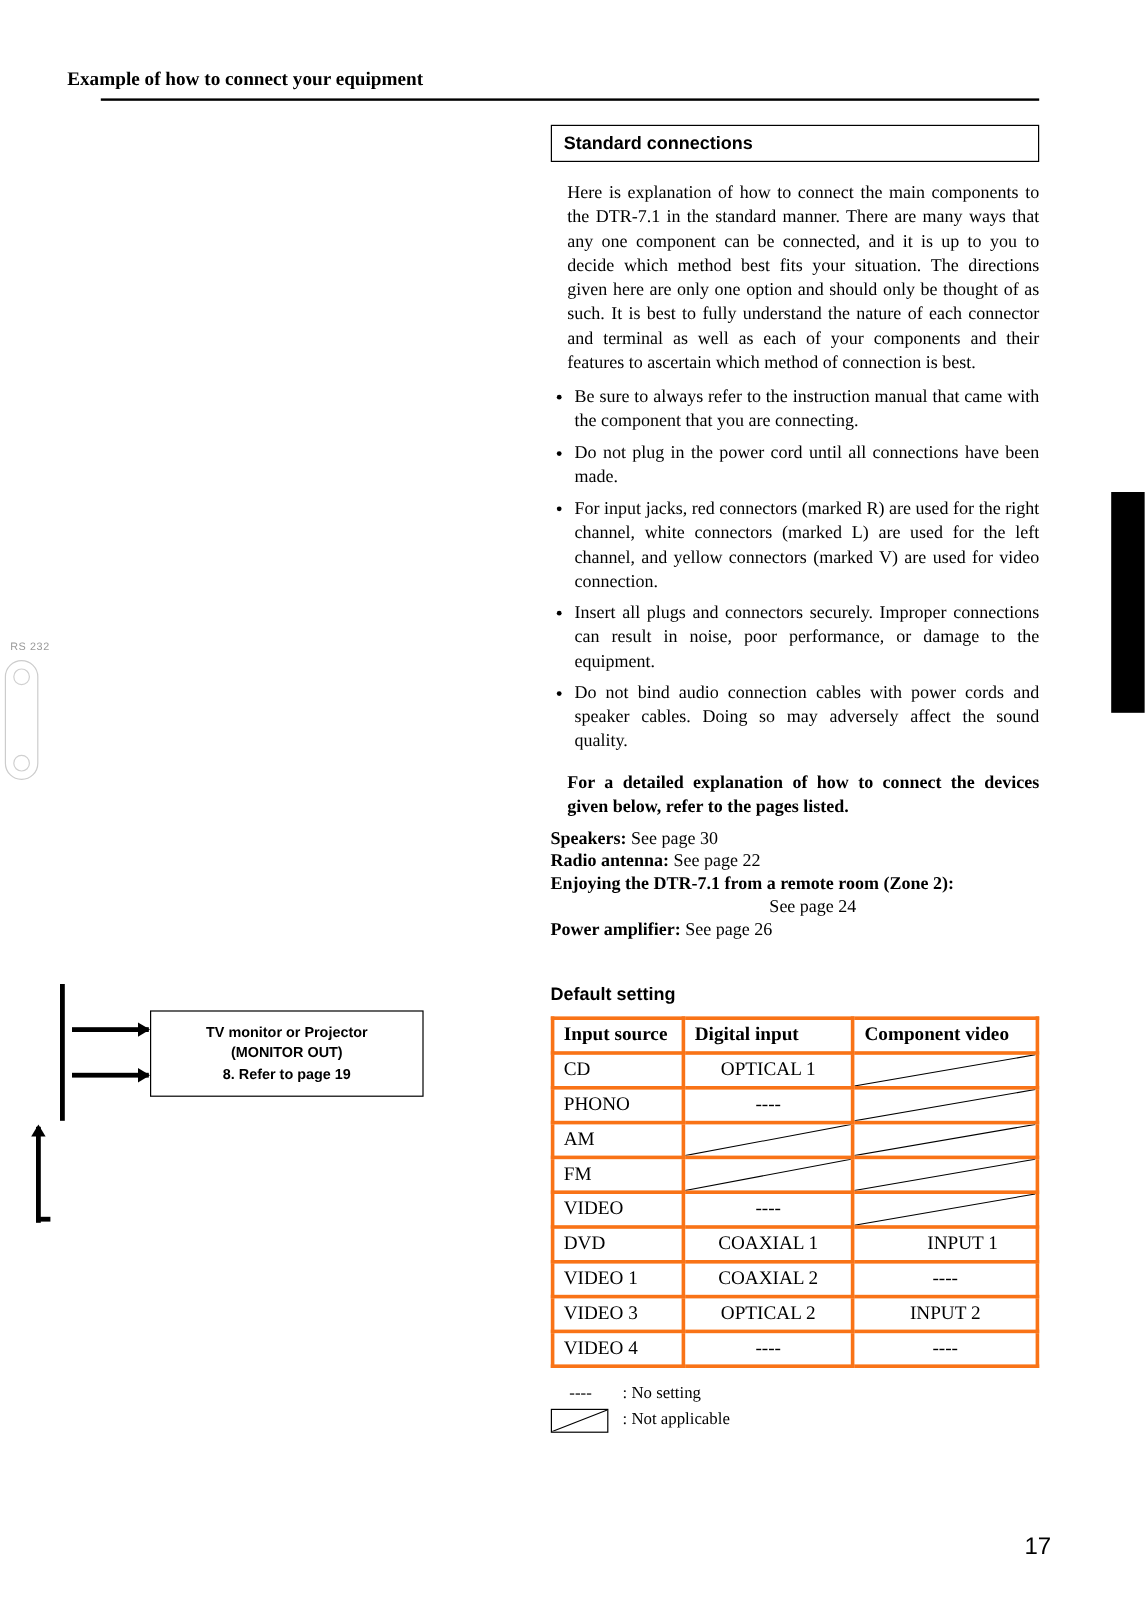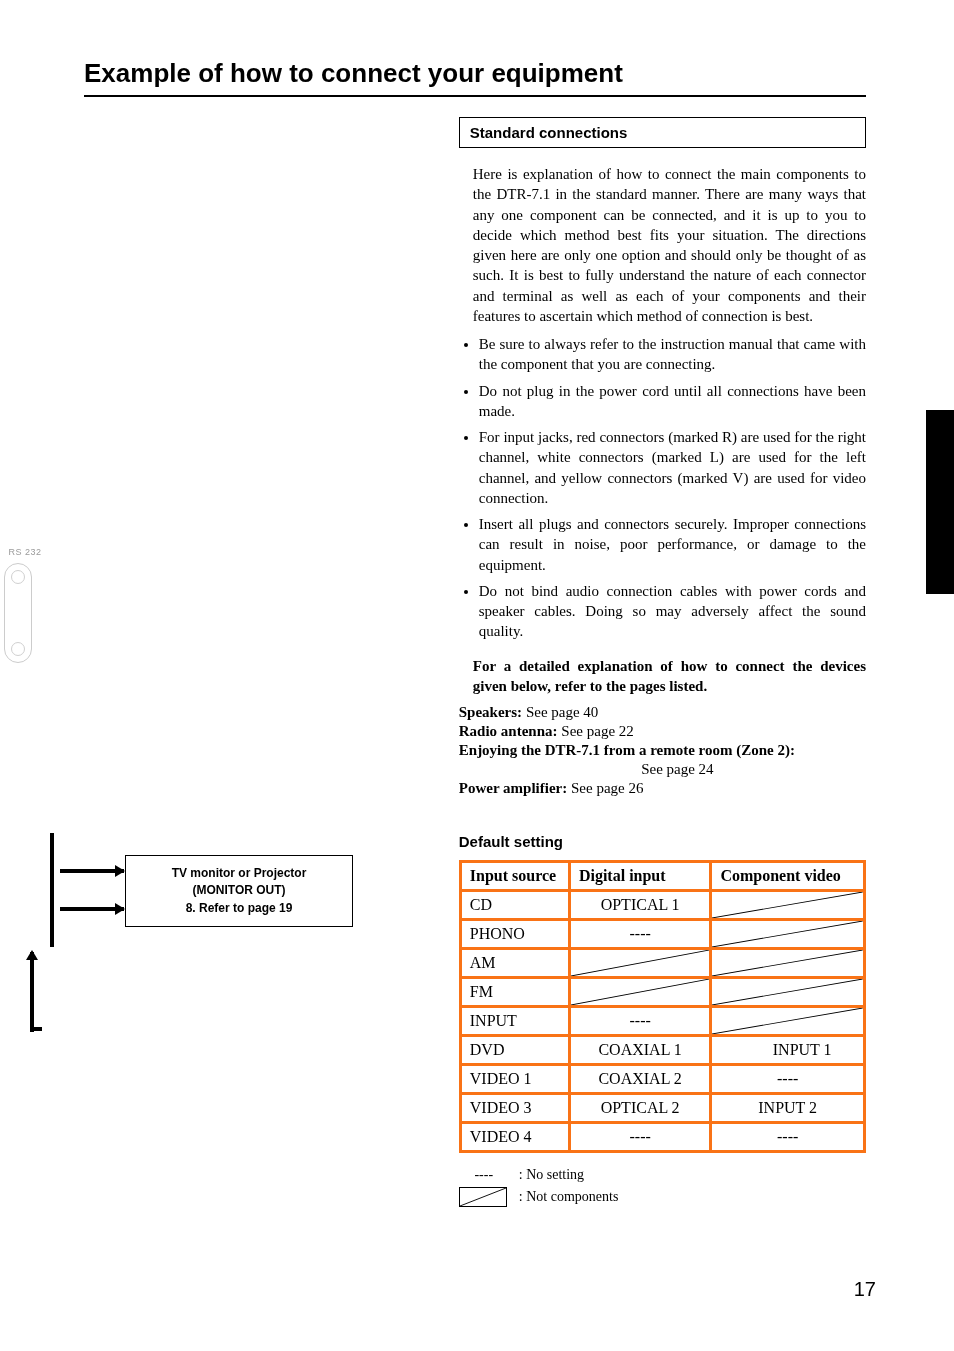--- a/index.html
+++ b/index.html
@@ -11,24 +11,24 @@
     color: #000;
     background: #fff;
     position: relative;
   }
   .page {
     width: 954px; height: 1351px;
     padding: 58px 88px 40px 0;
     position: relative;
   }
   .page-title {
-    font-family: Liberation Sans, sans-serif;
-    font-size: 26px;
+    font-family: Liberation Serif, serif;
+    font-size: 16px;
     font-weight: bold;
-    margin: 0 0 6px 84px;
+    margin: 0 0 6px 56px;
   }
   .title-rule {
     border: 0;
     border-top: 2px solid #000;
     margin: 0 0 20px 84px;
   }
 
   
   .cols {
     display: flex;
@@ -246,21 +246,21 @@
         <li>Be sure to always refer to the instruction manual that came with the component that you are connecting.</li>
         <li>Do not plug in the power cord until all connections have been made.</li>
         <li>For input jacks, red connectors (marked R) are used for the right channel, white connectors (marked L) are used for the left channel, and yellow connectors (marked V) are used for video connection.</li>
         <li>Insert all plugs and connectors securely. Improper connections can result in noise, poor performance, or damage to the equipment.</li>
         <li>Do not bind audio connection cables with power cords and speaker cables. Doing so may adversely affect the sound quality.</li>
       </ul>
 
       <p class="body-p bold-lead">For a detailed explanation of how to connect the devices given below, refer to the pages listed.</p>
 
       <div class="ref-line">
-        <span class="bold-lead">Speakers:</span><span> See page 40</span>
+        <span class="bold-lead">Speakers:</span><span> See page 30</span>
       </div>
       <div class="ref-line">
         <span class="bold-lead">Radio antenna:</span><span> See page 22</span>
       </div>
       <div class="ref-line">
         <span class="bold-lead">Enjoying the DTR-7.1 from a remote room (Zone 2):</span>
       </div>
       <div class="ref-line ref-indent">See page 24</div>
       <div class="ref-line">
         <span class="bold-lead">Power amplifier:</span><span> See page 26</span>
@@ -315,21 +315,21 @@
                   <line x1="0" y1="24" x2="100" y2="0" stroke="#000" stroke-width="0.8"></line>
                 </svg>
               </td>
               <td class="col3 na" style="text-align: center;">
                 <svg viewBox="0 0 100 24" preserveAspectRatio="none">
                   <line x1="0" y1="24" x2="100" y2="0" stroke="#000" stroke-width="0.8"></line>
                 </svg>
               </td>
             </tr>
             <tr>
-              <td class="col1">INPUT</td>
+              <td class="col1">VIDEO</td>
               <td class="col2" style="text-align: center;">----</td>
               <td class="col3 na" style="text-align: center;">
                 <svg viewBox="0 0 100 24" preserveAspectRatio="none">
                   <line x1="0" y1="24" x2="100" y2="0" stroke="#000" stroke-width="0.8"></line>
                 </svg>
               </td>
             </tr>
             <tr>
               <td class="col1">DVD</td>
               <td class="col2" style="text-align: center;">COAXIAL 1</td>
@@ -359,21 +359,21 @@
           <div>: No setting</div>
         </div>
         <div class="legend-row">
           <div class="legend-sym">
             <div class="legend-box">
               <svg viewBox="0 0 48 20" preserveAspectRatio="none">
                   <line x1="0" y1="20" x2="48" y2="0" stroke="#000" stroke-width="1"></line>
                 </svg>
             </div>
           </div>
-          <div>: Not components</div>
+          <div>: Not applicable</div>
         </div>
       </div>
 
     </div>
   </div>
 
   <div class="page-number">17</div>
 </div>
 
 </body></html>

